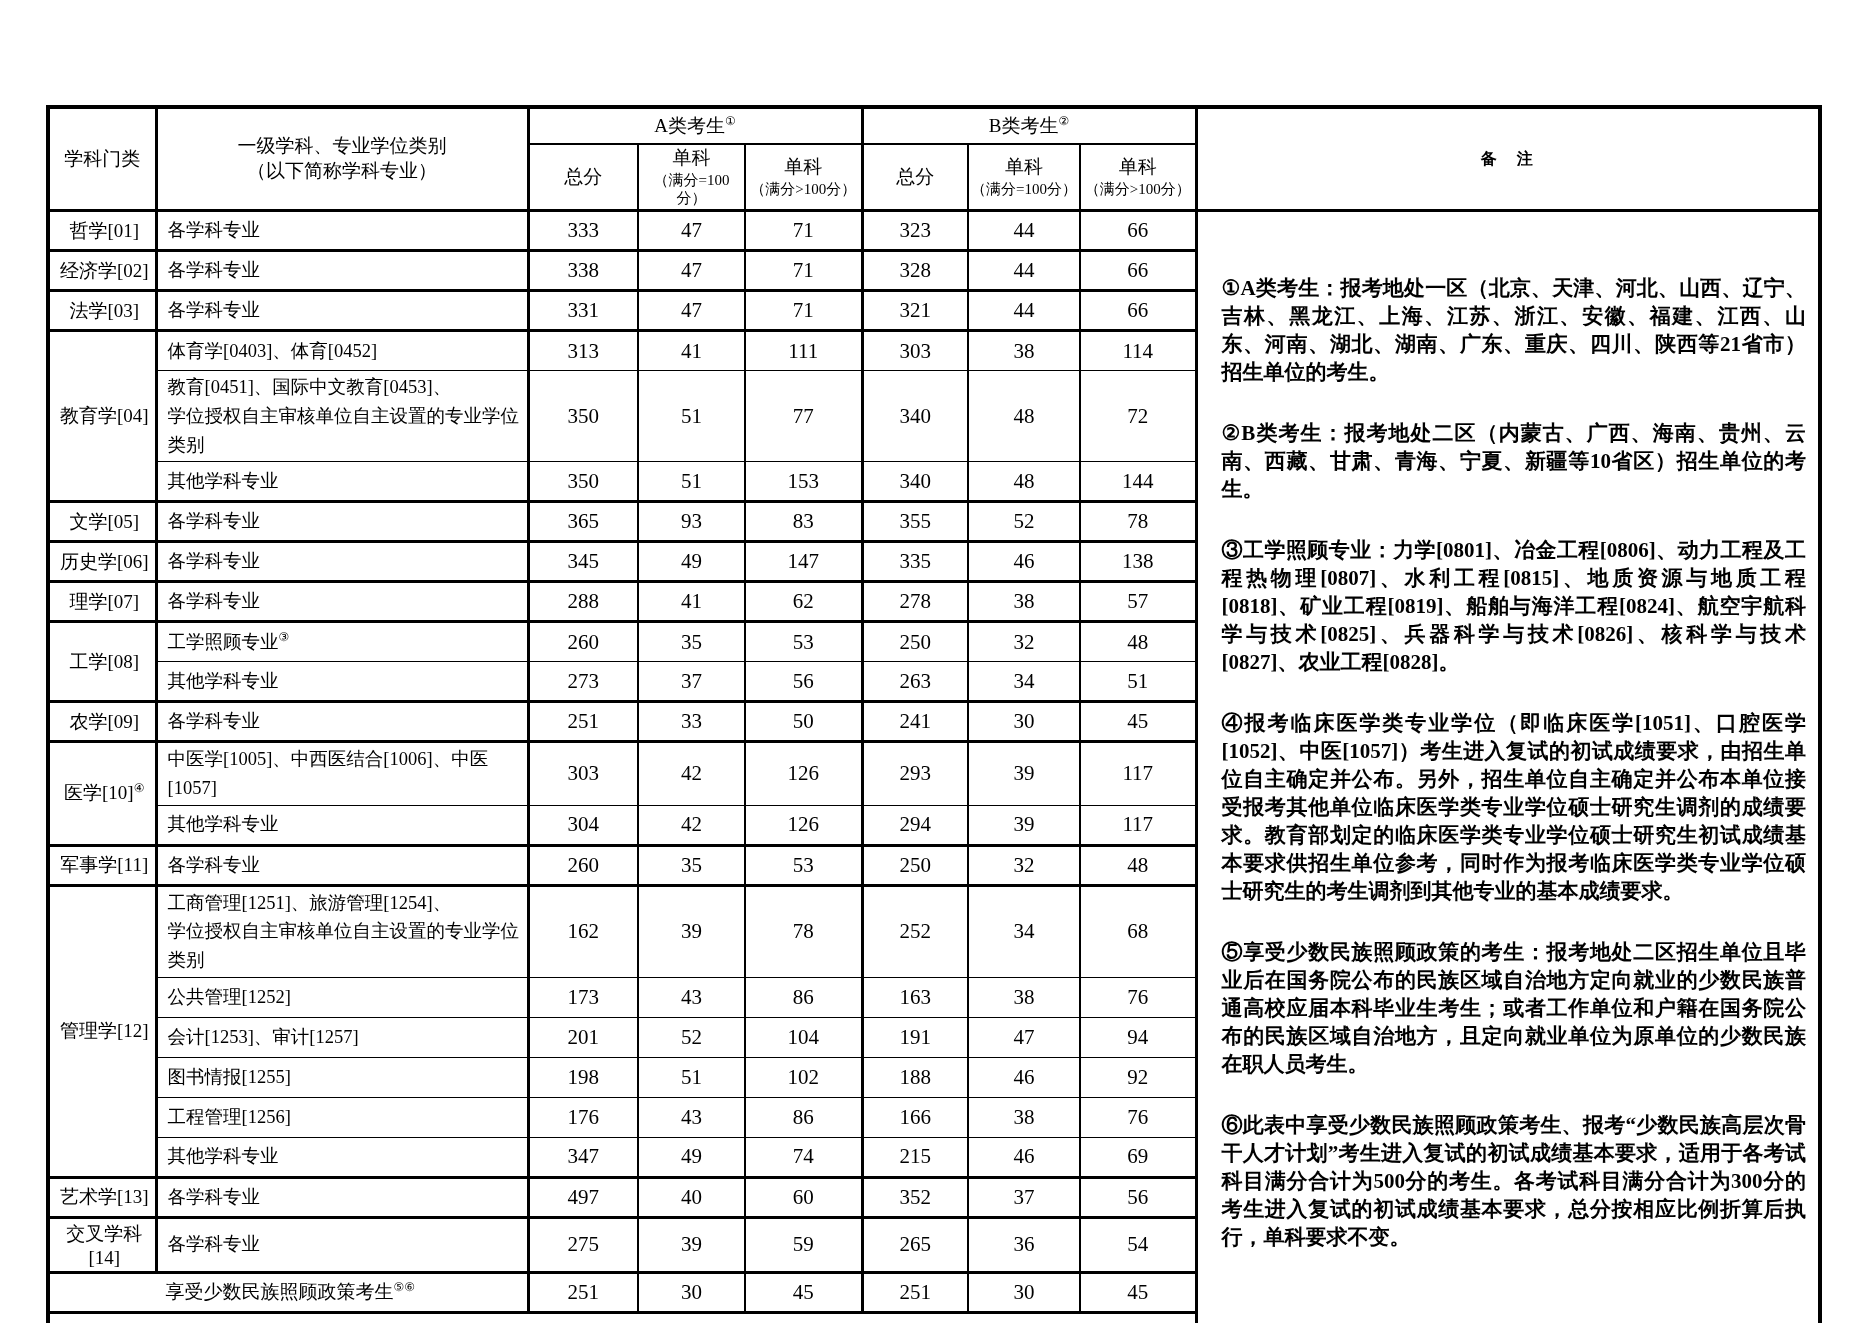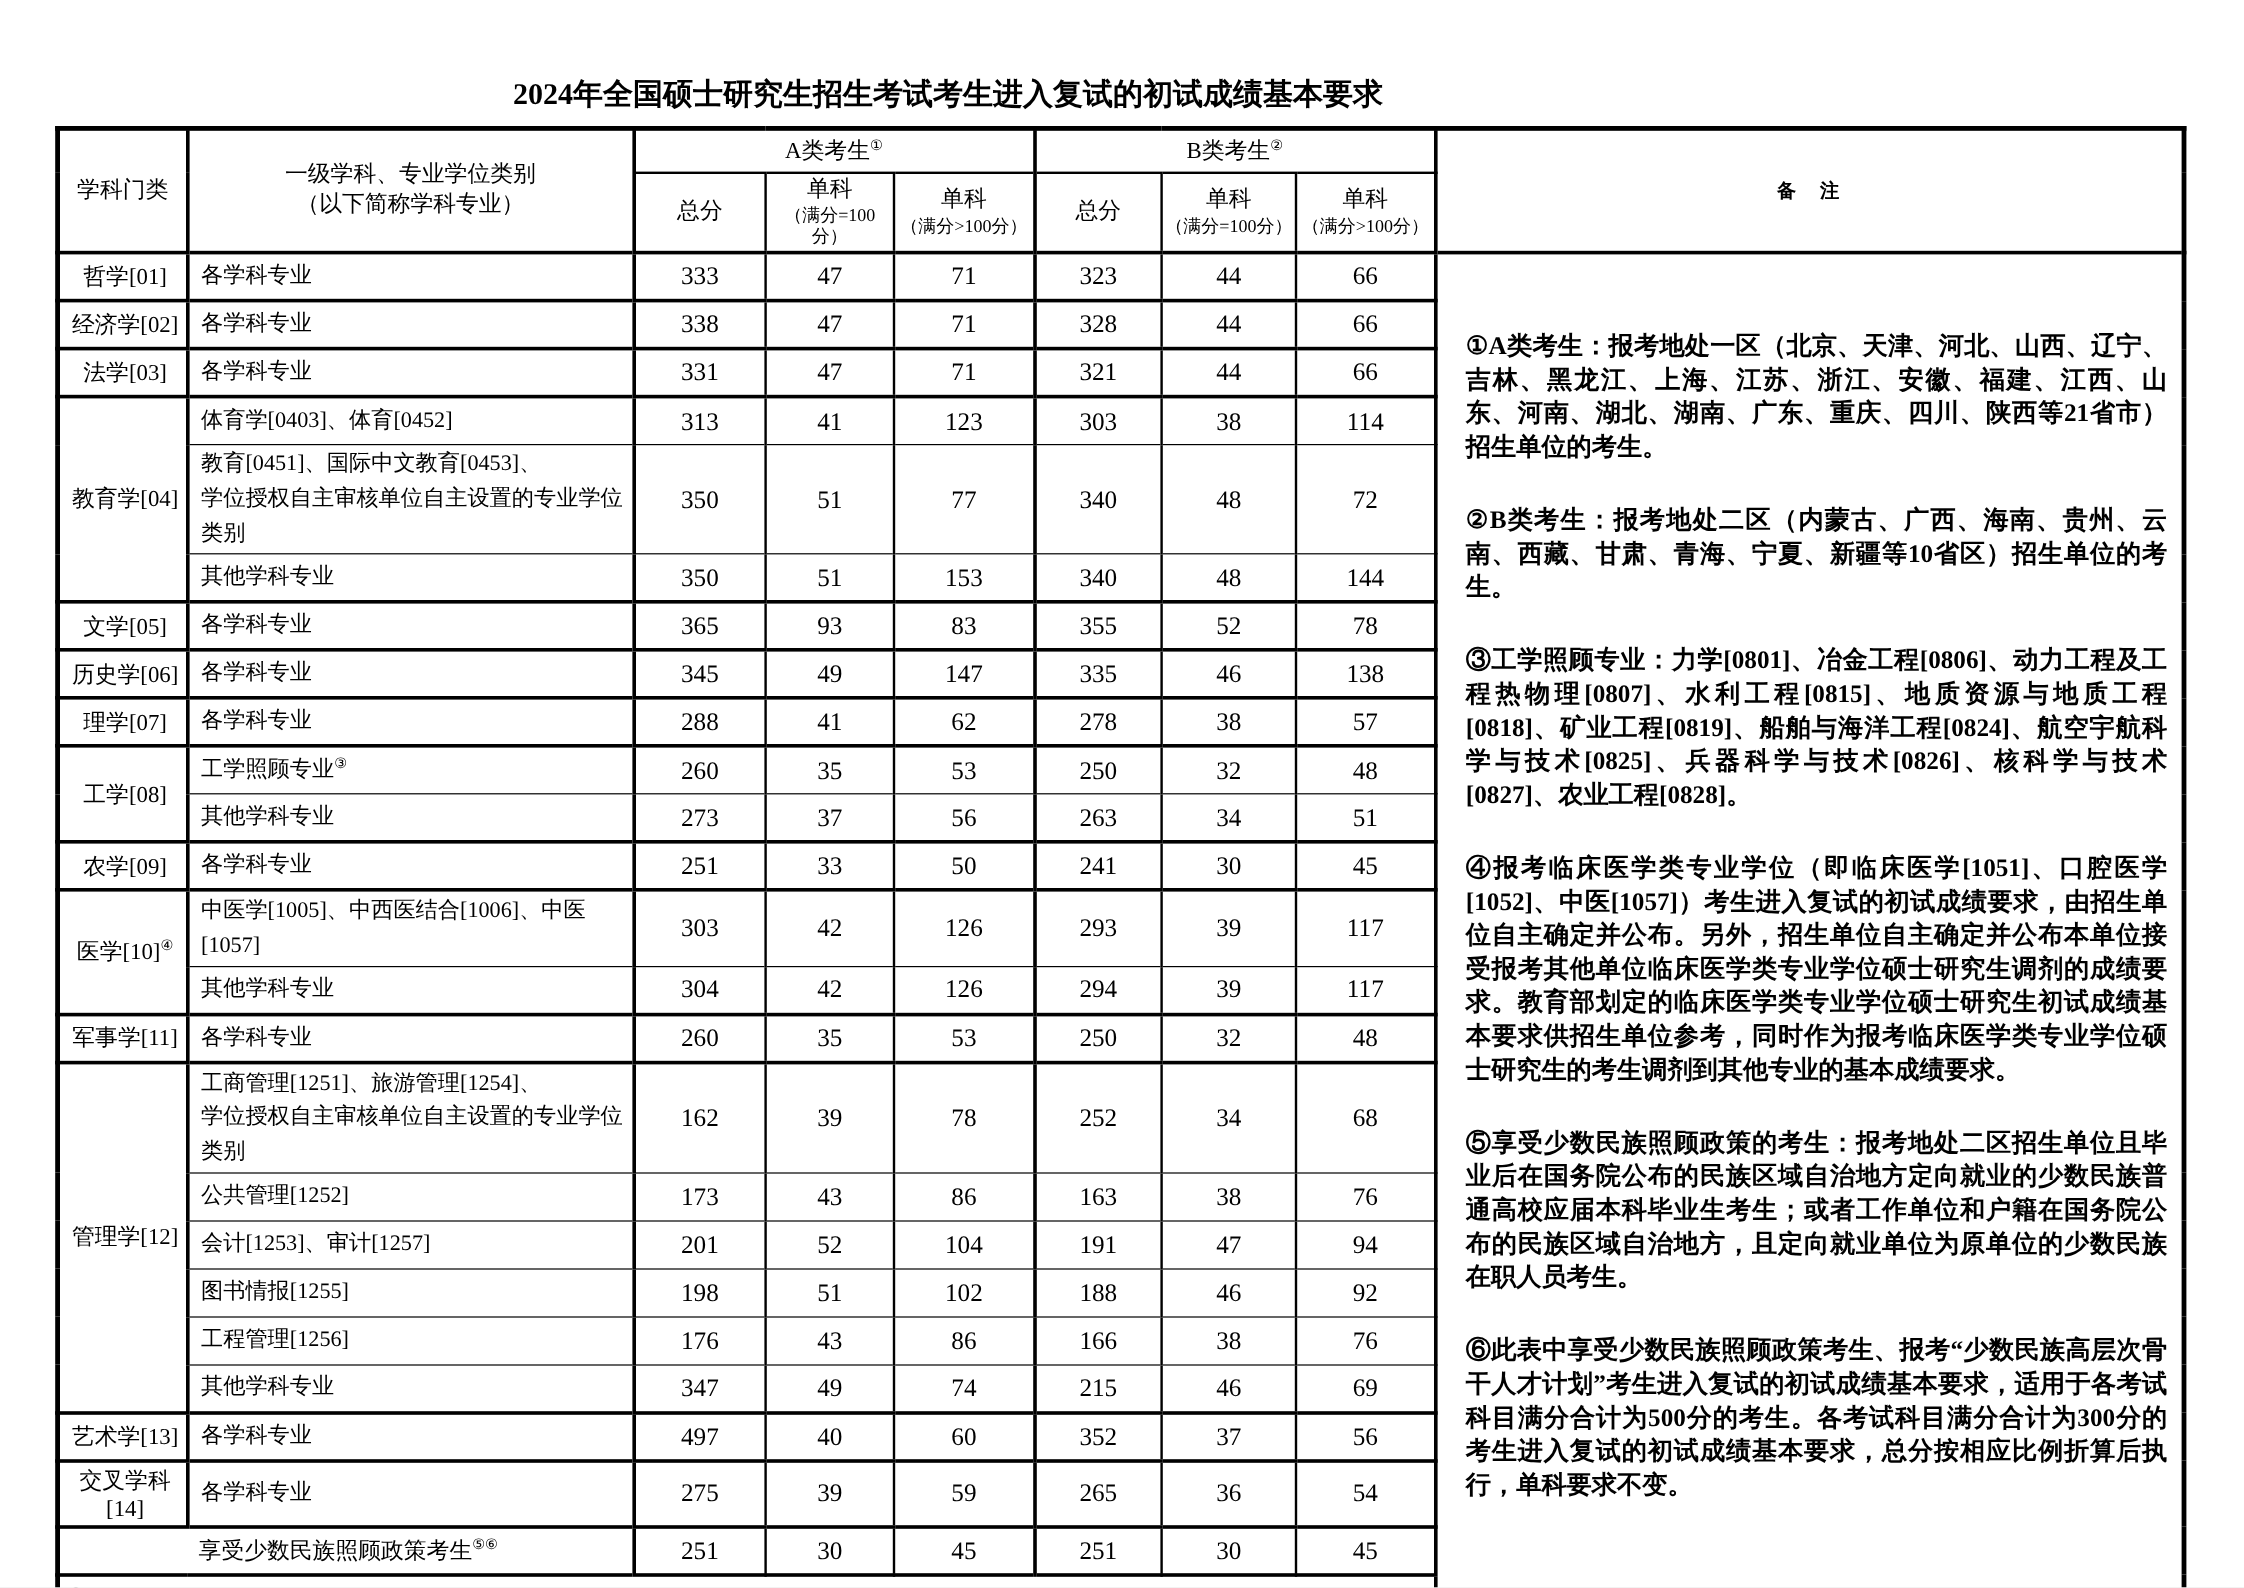--- a/index.html
+++ b/index.html
@@ -29,21 +29,20 @@
   .remark{font-weight:bold;font-size:21px;line-height:28px;text-align:justify;
           margin:0 0 33px 10px;}
   tbody.foot tr{height:44px;}
   .footer-cell{border-top:3px solid #000;border-right:3px solid #000;
                font-size:19.5px;padding:4px 8px;}
 </style>
 </head>
 <body>
 
 <div class="page">
-  <div class="title">2024年全国硕士研究生招生考试考生进入复试的初试成绩基本要求</div>
 
   <table id="score-table">
     <colgroup>
       <col style="width:108px">
         <col style="width:372px">
       <col style="width:110px">
         <col style="width:107px">
         <col style="width:117px">
       <col style="width:106px">
         <col style="width:112px">
@@ -129,21 +128,21 @@
           <td class="num">44</td>
           <td class="num">66</td>
         </tr>
         <tr class="gs">
           <td class="cat" rowspan="3"><span>教育学[04]</span></td>
           <td class="major vl3">
             <div><span>体育学[0403]、体育[0452]</span></div>
           </td>
           <td class="num vl3">313</td>
           <td class="num">41</td>
-          <td class="num">123</td>
+          <td class="num">111</td>
           <td class="num vl3">303</td>
           <td class="num">38</td>
           <td class="num">114</td>
         </tr>
         <tr class="sr tall">
           <td class="major vl3">
             <div><span>教育[0451]、国际中文教育[0453]、</span></div>
             <div>学位授权自主审核单位自主设置的专业学位类别</div>
           </td>
           <td class="num vl3">350</td>

